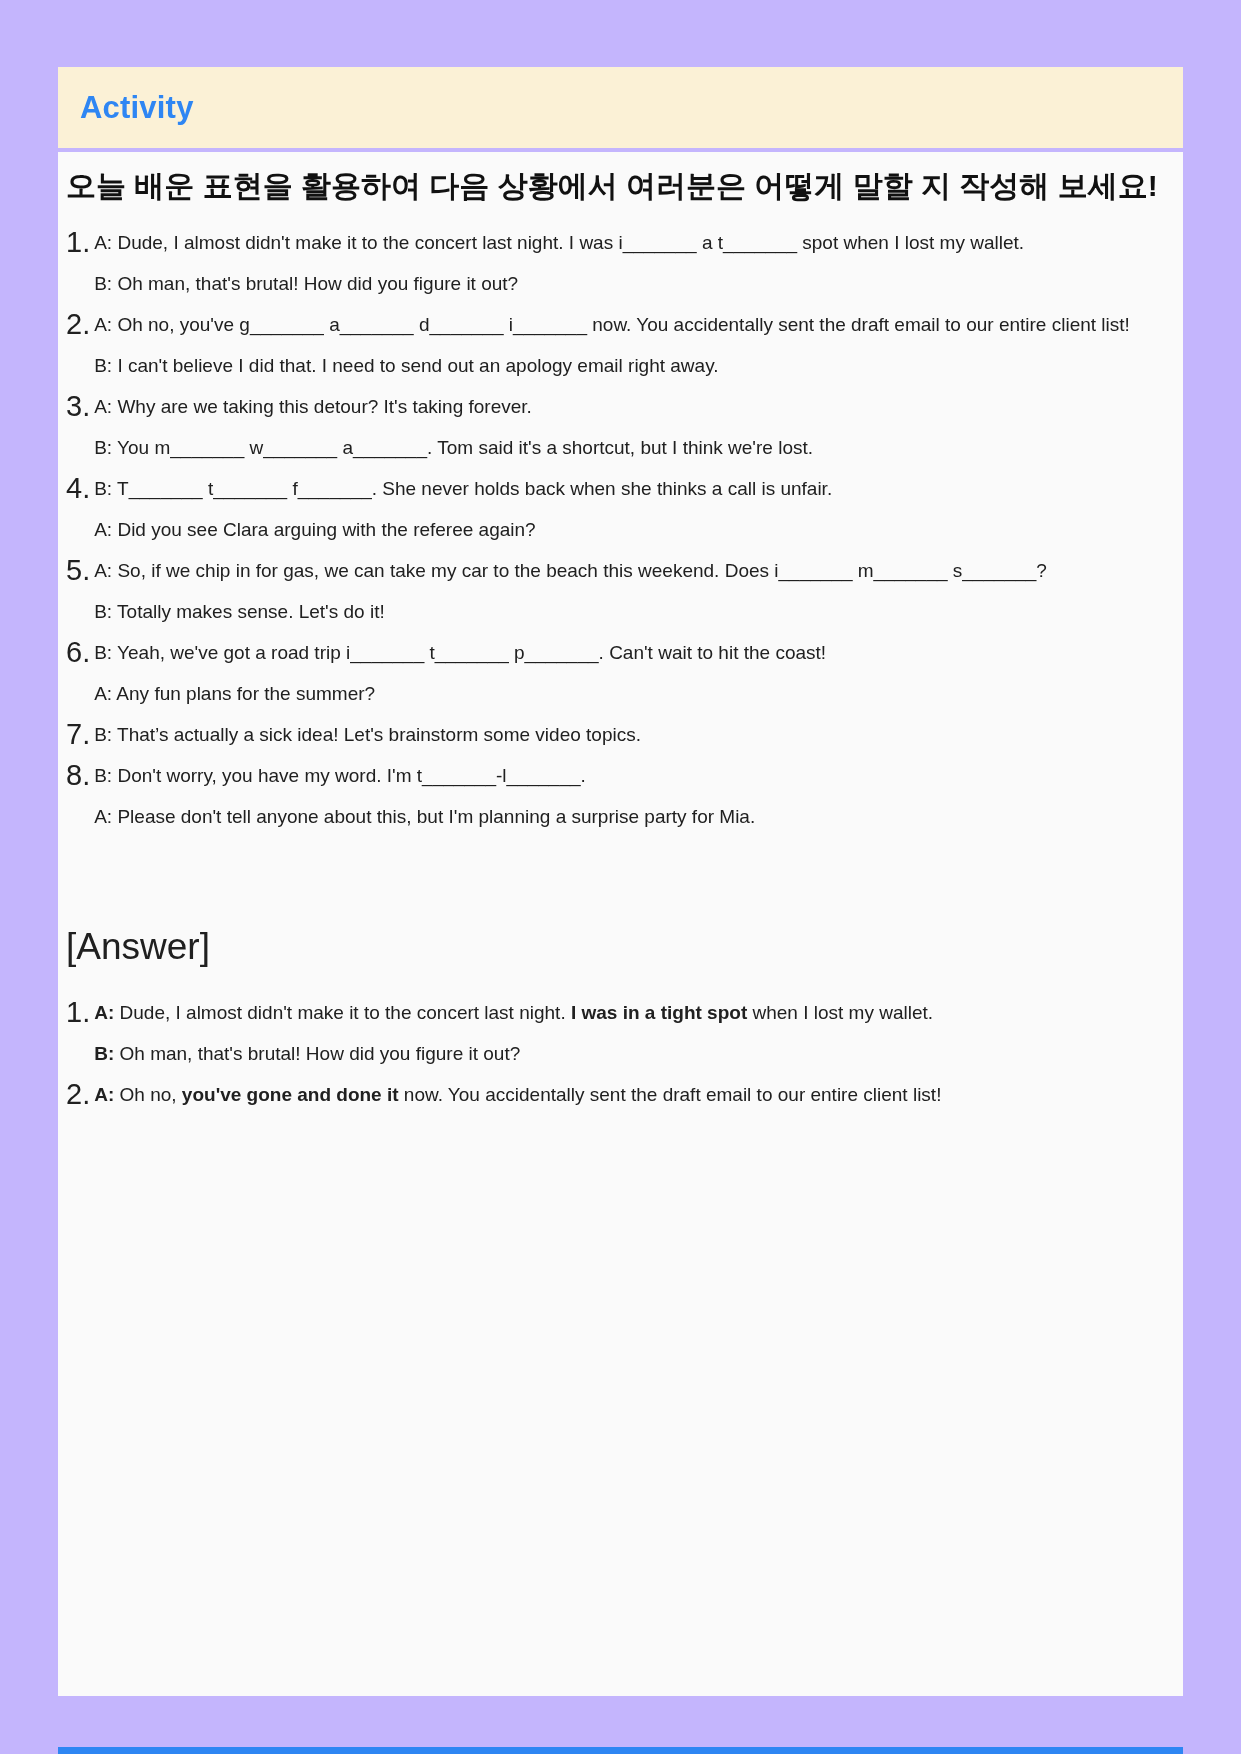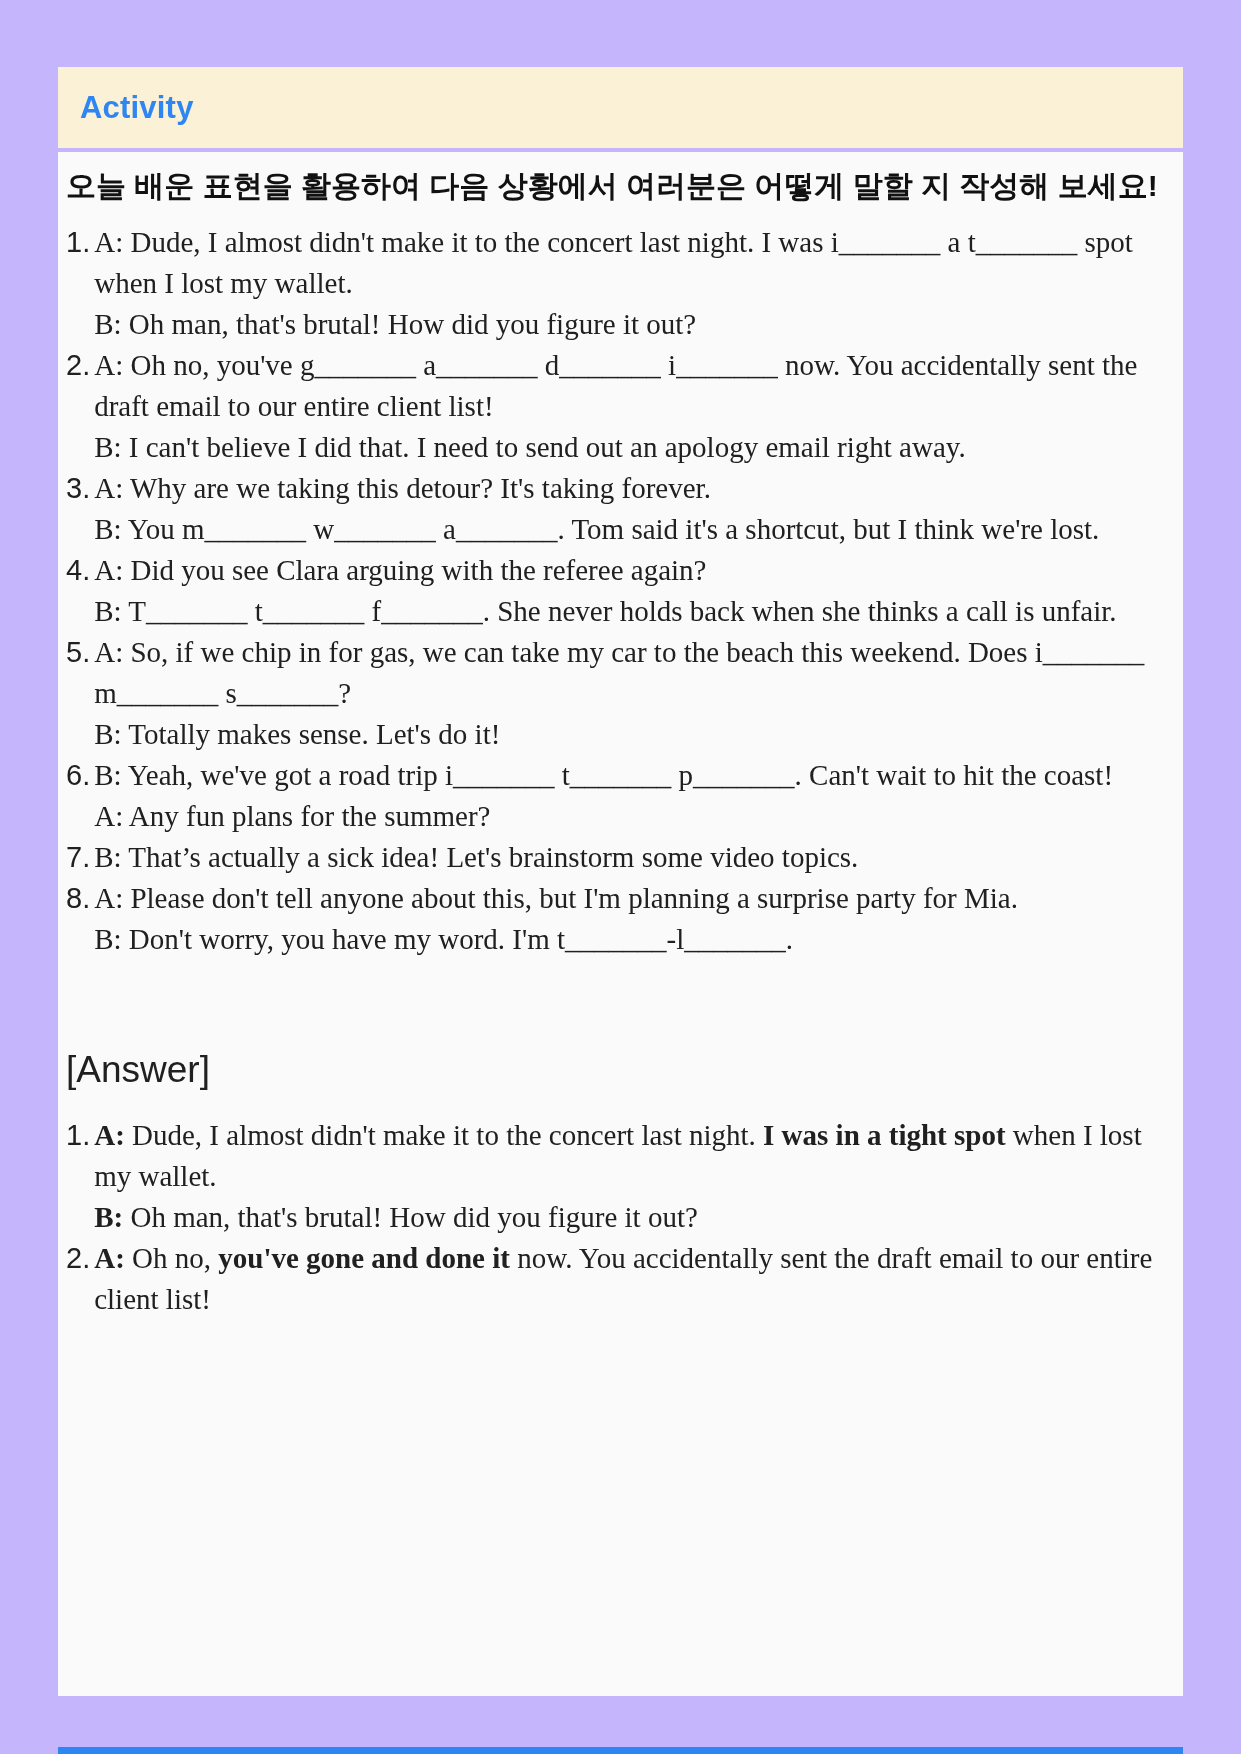--- a/index.html
+++ b/index.html
@@ -55,24 +55,23 @@
   }
   .num {
     flex: 0 0 24px;
     text-align: right;
     margin-right: 4px;
     font-size: 29px;
     line-height: 41px;
   }
   .dialog { flex: 1 1 auto; }
   .line {
-    font-size: 29px;
+    font-size: 19px;
     line-height: 41px;
     font-weight: 400;
-    font-family: Liberation Serif, serif;
   }
   .line .b { font-weight: 700; }
   .answer-head {
     font-size: 37px;
     line-height: 41px;
     margin-top: 89px;
     margin-bottom: 25px;
   }
   .bottom-bar {
     position: absolute;
@@ -111,22 +110,22 @@
         <li>
           <span class="num">3.</span>
           <div class="dialog">
             <div class="line"><span>A: Why are we taking this detour? It's taking forever.</span></div>
             <div class="line"><span>B: You m_______ w_______ a_______. Tom said it's a shortcut, but I think we're lost.</span></div>
           </div>
         </li>
         <li>
           <span class="num">4.</span>
           <div class="dialog">
+            <div class="line"><span>B: T_______ t_______ f_______. She never holds back when she thinks a call is unfair.</span></div>
             <div class="line"><span>A: Did you see Clara arguing with the referee again?</span></div>
-            <div class="line"><span>B: T_______ t_______ f_______. She never holds back when she thinks a call is unfair.</span></div>
           </div>
         </li>
         <li>
           <span class="num">5.</span>
           <div class="dialog">
             <div class="line"><span>A: So, if we chip in for gas, we can take my car to the beach this weekend. Does i_______ m_______ s_______?</span></div>
             <div class="line"><span>B: Totally makes sense. Let's do it!</span></div>
           </div>
         </li>
         <li>
@@ -138,22 +137,22 @@
         </li>
         <li>
           <span class="num">7.</span>
           <div class="dialog">
             <div class="line"><span>B: That’s actually a sick idea! Let's brainstorm some video topics.</span></div>
           </div>
         </li>
         <li>
           <span class="num">8.</span>
           <div class="dialog">
+            <div class="line"><span>B: Don't worry, you have my word. I'm t_______-l_______.</span></div>
             <div class="line"><span>A: Please don't tell anyone about this, but I'm planning a surprise party for Mia.</span></div>
-            <div class="line"><span>B: Don't worry, you have my word. I'm t_______-l_______.</span></div>
           </div>
         </li>
       </ol>
 
     <p class="answer-head">[Answer]</p>
 
     <ol class="dlist" id="alist">
         <li>
           <span class="num">1.</span>
           <div class="dialog">

